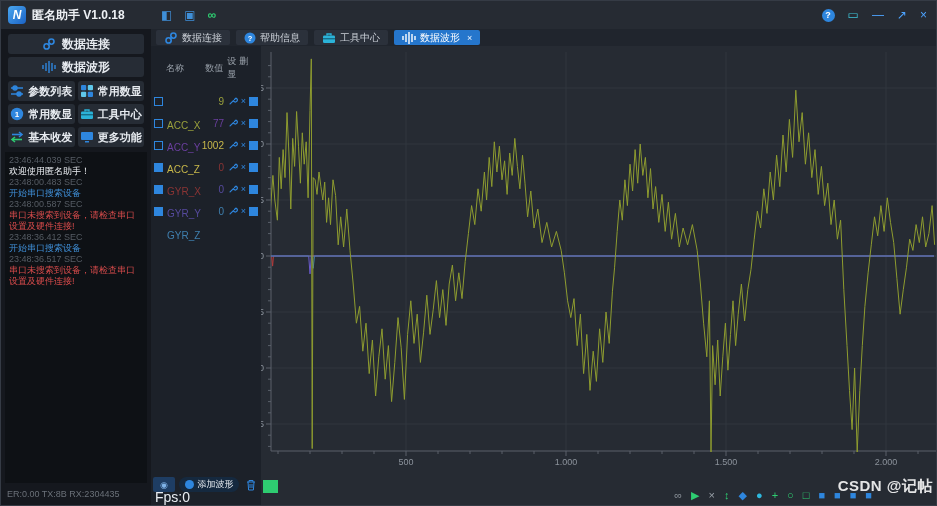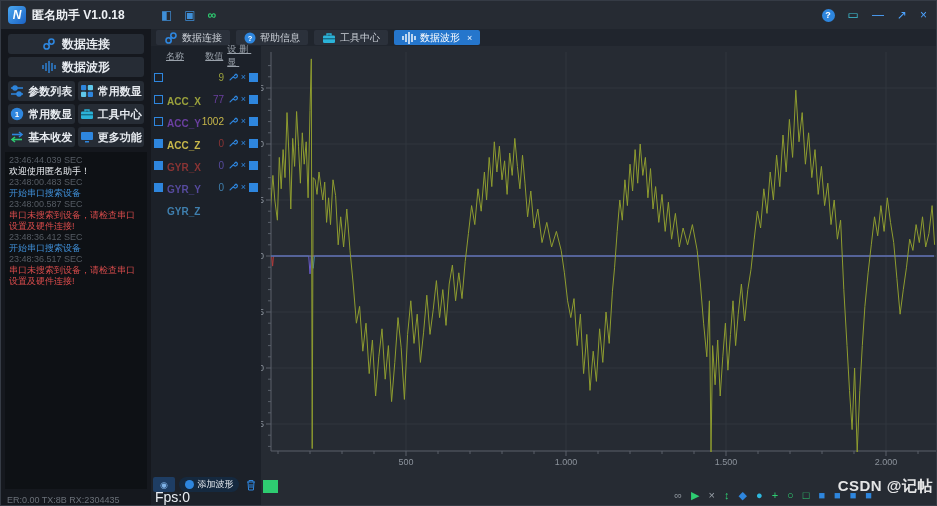--- a/index.html
+++ b/index.html
@@ -15,47 +15,47 @@
   .sb-btn{height:20px;background:#262c35;border-radius:3px;display:flex;align-items:center;justify-content:center;
     gap:6px;font-size:12px;font-weight:bold;color:#e7ebf0;cursor:pointer;}
   .sb-grid{display:grid;grid-template-columns:1fr 1fr;gap:3px;padding:4px 7px 0;flex:0 0 auto;}
   .sb-grid .sb-btn{font-size:11px;gap:4px;height:20px;}
   .ico{display:inline-flex;align-items:center;justify-content:center;}
   .sb-log{flex:1 1 auto;margin:5px 4px 3px;background:#0e1115;font-size:9px;line-height:11px;padding:3px 4px;overflow:hidden;}
   .log-time{color:#565c64;}
   .log-info{color:#eaedf1;}
   .log-action{color:#3f8fd8;}
   .log-error{color:#d84b4b;}
-  .sb-status{height:15px;font-size:9px;color:#6a7078;padding:0 6px 0;display:flex;align-items:center;flex:0 0 auto;}
+  .sb-status{height:15px;font-size:9px;color:#6a7078;padding:0 6px 6px;display:flex;align-items:center;flex:0 0 auto;}
   
   .topbar{position:absolute;left:150px;top:0;width:786px;height:28px;background:#262b33;display:flex;align-items:center;
     padding:0 10px;box-sizing:border-box;}
   .mini-icons{display:flex;gap:12px;align-items:center;font-size:12px;}
   .win-controls{margin-left:auto;display:flex;gap:13px;align-items:center;}
   .help-circle{width:13px;height:13px;border-radius:50%;background:#2e86de;color:#fff;font-size:9px;font-weight:bold;
     display:flex;align-items:center;justify-content:center;}
   .monitor-glyph{color:#3ec6da;font-size:12px;}
   .winctl{color:#4da3ff;font-size:12px;line-height:12px;cursor:pointer;}
   
   .tabbar{position:absolute;left:150px;top:28px;width:786px;height:17px;background:#20252d;display:flex;gap:6px;
     padding:1px 5px;box-sizing:border-box;align-items:center;}
   .tab{display:flex;align-items:center;gap:4px;font-size:10px;color:#ccd1d8;background:#2b313b;border-radius:2px;
     padding:1px 8px;height:13px;cursor:pointer;white-space:nowrap;}
   .tab.active{background:#2576cc;color:#fff;}
   .tab .close{margin-left:3px;font-size:9px;color:#e8f2ff;}
   
   .datapanel{position:absolute;left:150px;top:45px;width:110px;height:461px;background:#1c2129;box-sizing:border-box;}
-  .dp-head{display:flex;align-items:center;font-size:9px;color:#9aa2ab;height:12px;padding:4px 3px;text-decoration:underline;}
+  .dp-head{display:flex;align-items:center;font-size:9px;color:#9aa2ab;height:12px;padding:16px 3px;}
   .dp-h-name{width:43px;margin-left:12px;}
   .dp-h-val{width:24px;text-align:right;}
   .dp-h-ops{margin-left:4px;letter-spacing:3px;}
   .dp-row{display:flex;align-items:center;height:22px;font-size:10px;padding:0 3px;}
   .cb{width:9px;height:9px;border:1px solid #2e86de;box-sizing:border-box;flex:0 0 auto;cursor:pointer;background:transparent;}
   .cb.checked{background:#2e86de;}
-  .dp-name{width:40px;margin-left:4px;font-weight:bold;overflow:hidden;margin-top:48px;}
+  .dp-name{width:40px;margin-left:4px;font-weight:normal;overflow:hidden;margin-top:48px;}
   .dp-val{width:27px;text-align:right;margin-right:3px;}
   .op{width:11px;text-align:center;color:#2e86de;font-size:9px;cursor:pointer;flex:0 0 auto;display:inline-flex;justify-content:center;}
   .dp-footer{position:absolute;left:2px;right:2px;bottom:15px;display:flex;gap:4px;align-items:center;}
   .eye-btn{width:22px;height:15px;background:#1e3d63;border-radius:2px;display:flex;align-items:center;justify-content:center;
     color:#7fb3e8;font-size:9px;cursor:pointer;}
   .add-btn{flex:1;height:15px;background:#15293f;border-radius:8px;display:flex;align-items:center;justify-content:center;
     gap:4px;font-size:9px;color:#e6ebf1;cursor:pointer;}
   .add-dot{width:9px;height:9px;border-radius:50%;background:#2e86de;}
   .trash-btn{width:16px;height:15px;display:flex;align-items:center;justify-content:center;cursor:pointer;}
   .fps{position:absolute;left:4px;bottom:2px;font-size:14px;color:#e9edf2;}

